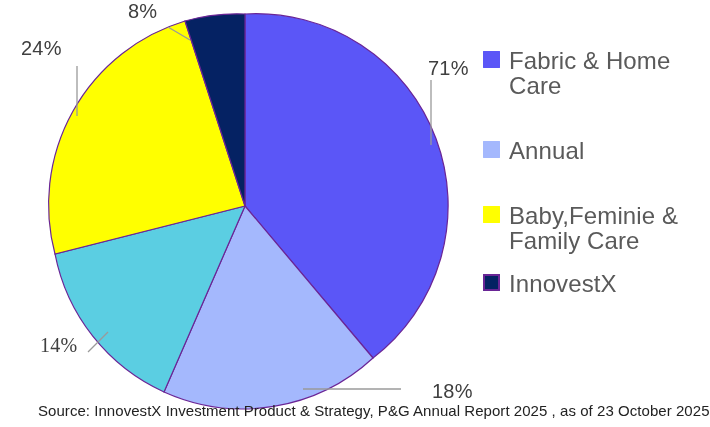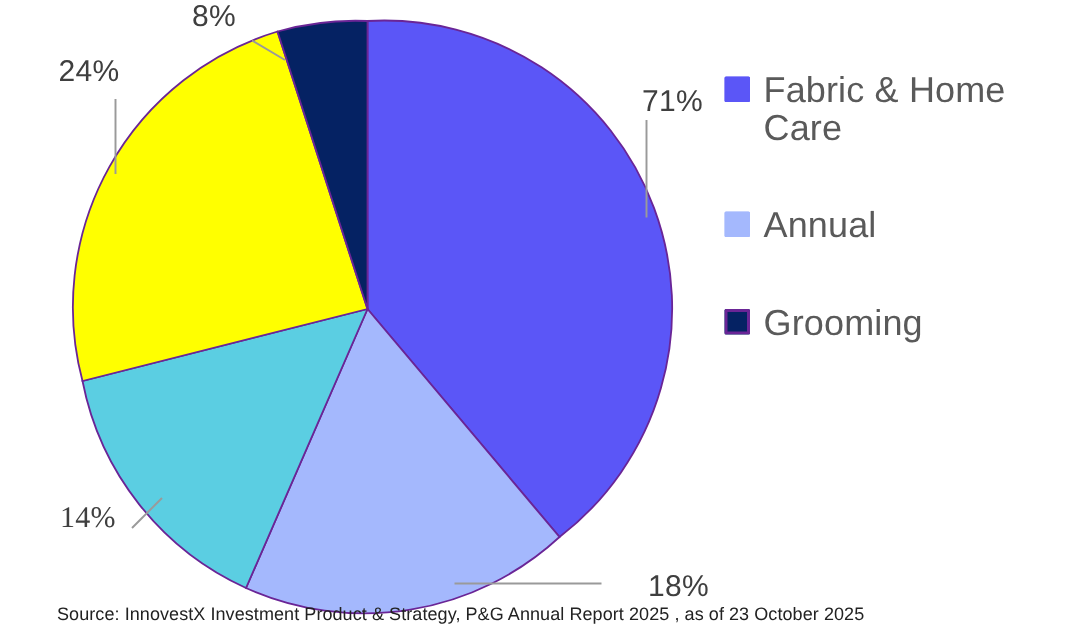--- a/index.html
+++ b/index.html
@@ -60,28 +60,28 @@
     position: absolute;
     color: #3f3f3f;
     font-size: 20px;
     font-weight: 400;
     letter-spacing: 0.2px;
     white-space: nowrap;
   }
   #pct-36 { left: 428px; top: 57px; }
   #pct-18 { left: 404px; top: 380px; margin-left: 28px; }
   #pct-14 { left: 40px;  top: 334px; font-family: Liberation Serif, serif; }
-  #pct-24 { left: 39px;  top: 37px;  }
+  #pct-24 { left: 21px;  top: 37px;  }
   #pct-8  { left: 128px; top: 0px;   }
   #source-note {
     position: absolute;
     left: 38px;
     top: 402px;
     color: #222222;
-    font-size: 12px;
+    font-size: 15px;
     letter-spacing: 0.05px;
     white-space: nowrap;
   }
 </style>
 </head>
 <body>
 
 <div id="chart-area">
 
   <svg class="pie-svg" width="710" height="427" viewBox="0 0 710 427">
@@ -111,20 +111,25 @@
 
   <div class="legend">
     <div class="legend-row">
       <span class="legend-swatch" style="background: rgb(91, 86, 247); box-shadow: rgb(91, 86, 247) 0px 0px 0px 2px inset;"></span>
       <span class="legend-label">Fabric &amp; Home Care</span>
     </div>
     <div class="legend-row">
       <span class="legend-swatch" style="background: rgb(164, 184, 253); box-shadow: rgb(164, 184, 253) 0px 0px 0px 2px inset;"></span>
       <span class="legend-label">Annual</span>
     </div>
+    <div class="legend-row tight">
+      <span class="legend-swatch" style="background: rgb(255, 255, 0); box-shadow: rgb(255, 255, 0) 0px 0px 0px 2px inset;"></span>
+      <span class="legend-label">Baby,Feminie &amp;
+Family Care</span>
+    </div>
     <div class="legend-row">
       <span class="legend-swatch" style="background: rgb(5, 34, 99); box-shadow: rgb(106, 37, 150) 0px 0px 0px 2px inset;"></span>
-      <span class="legend-label">Grooming</span>
+      <span class="legend-label">InnovestX</span>
     </div>
   </div>
 
   <div id="source-note">Source: InnovestX Investment Product &amp; Strategy, P&amp;G  Annual Report 2025 , as of 23 October 2025</div>
 </div>
 
 </body></html>

